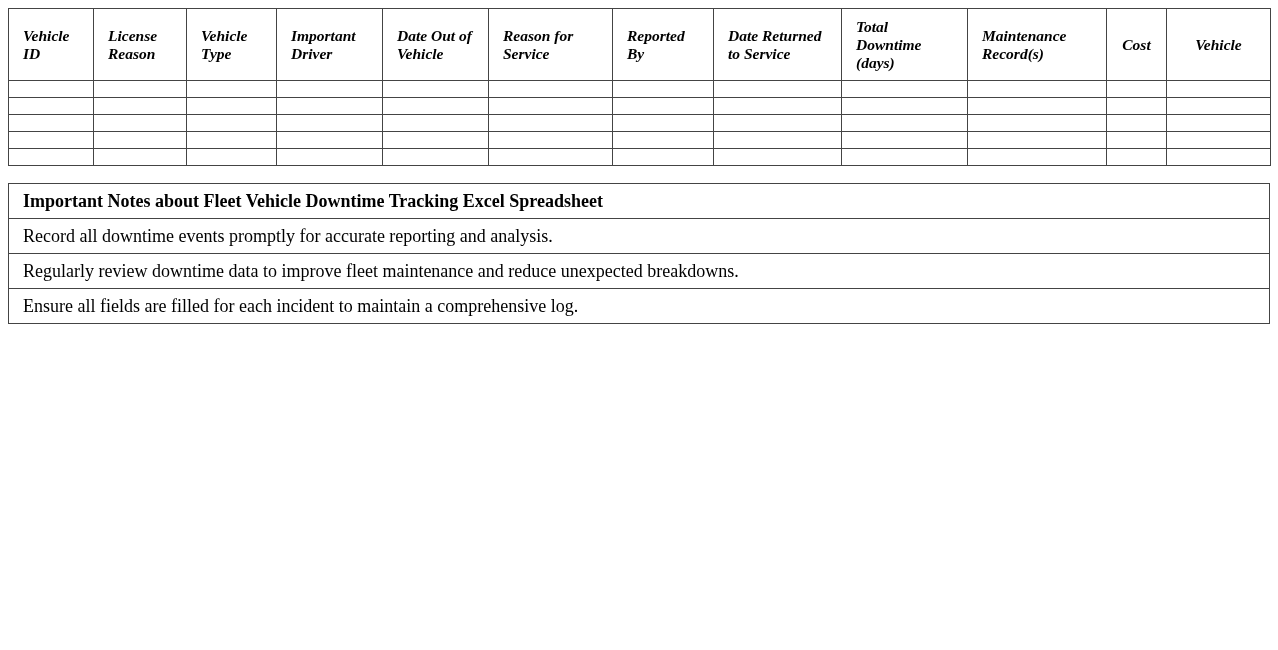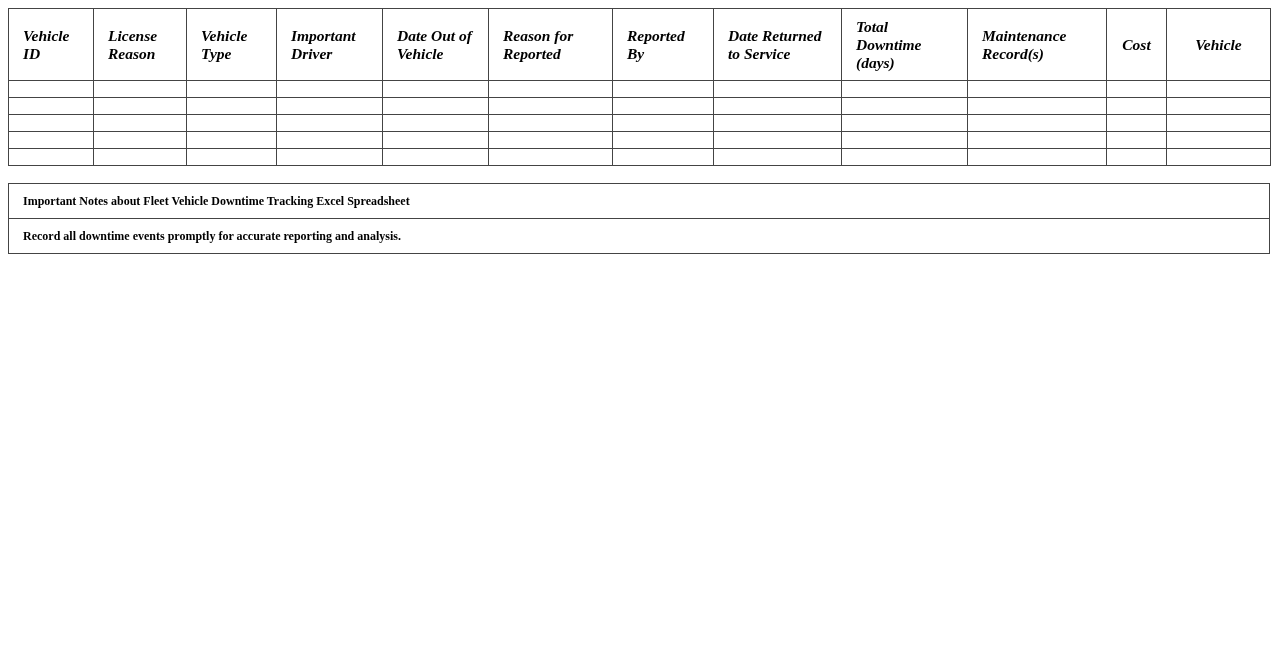--- a/index.html
+++ b/index.html
@@ -50,24 +50,24 @@
       border-collapse: collapse;
       table-layout: fixed;
     }
     .notes th, .notes td {
       border: 1px solid #444;
       height: 35px;
       padding: 0 14px;
       text-align: left;
       vertical-align: middle;
       box-sizing: border-box;
-      font-size: 12px;
+      font-size: 18px;
     }
     .notes th { font-weight: bold; }
-    .notes td { font-weight: bold; }
+    .notes td { font-weight: normal; }
   </style>
 </head>
 <body>
 
 <table class="tracker">
   <colgroup>
     <col style="width:85px">
       <col style="width:93px">
       <col style="width:90px">
       <col style="width:106px">
@@ -80,21 +80,21 @@
       <col style="width:60px">
       <col style="width:104px">
   </colgroup>
   <thead>
     <tr>
       <th>Vehicle ID</th>
       <th>License Reason</th>
       <th>Vehicle Type</th>
       <th>Important Driver</th>
       <th>Date Out of Vehicle</th>
-      <th>Reason for Reported</th>
+      <th>Reason for Service</th>
       <th>Reported By</th>
       <th>Date Returned to Service</th>
       <th>Total Downtime (days)</th>
       <th>Maintenance Record(s)</th>
       <th class="center">Cost</th>
       <th class="center">Vehicle</th>
     </tr>
   </thead>
   <tbody>
     <tr>
@@ -173,14 +173,20 @@
 <table class="notes">
   <thead>
     <tr>
       <th>Important Notes about Fleet Vehicle Downtime Tracking Excel Spreadsheet</th>
     </tr>
   </thead>
   <tbody>
     <tr>
       <td>Record all downtime events promptly for accurate reporting and analysis.</td>
     </tr>
+    <tr>
+      <td>Regularly review downtime data to improve fleet maintenance and reduce unexpected breakdowns.</td>
+    </tr>
+    <tr>
+      <td>Ensure all fields are filled for each incident to maintain a comprehensive log.</td>
+    </tr>
   </tbody>
 </table>
 
 </body></html>

